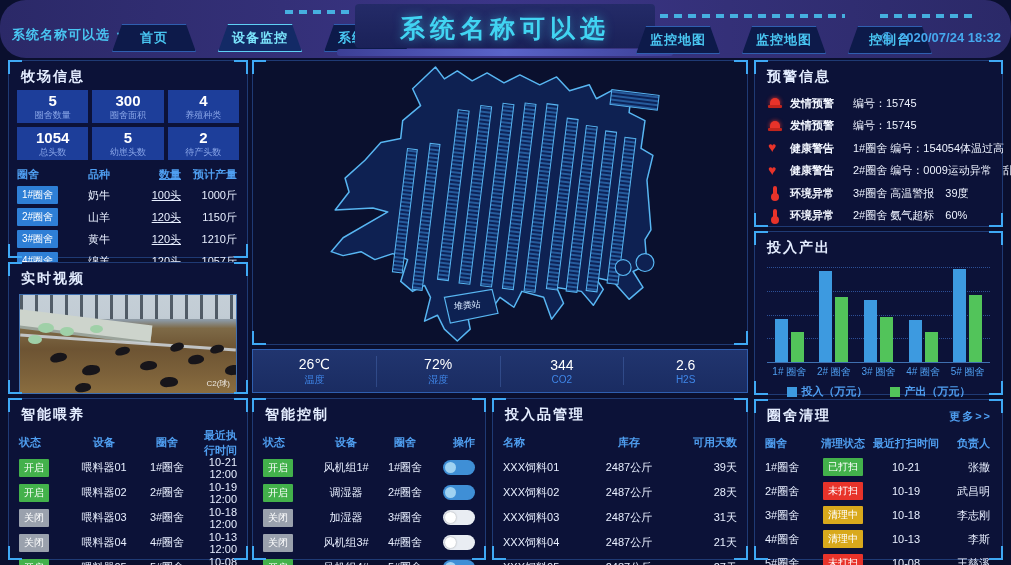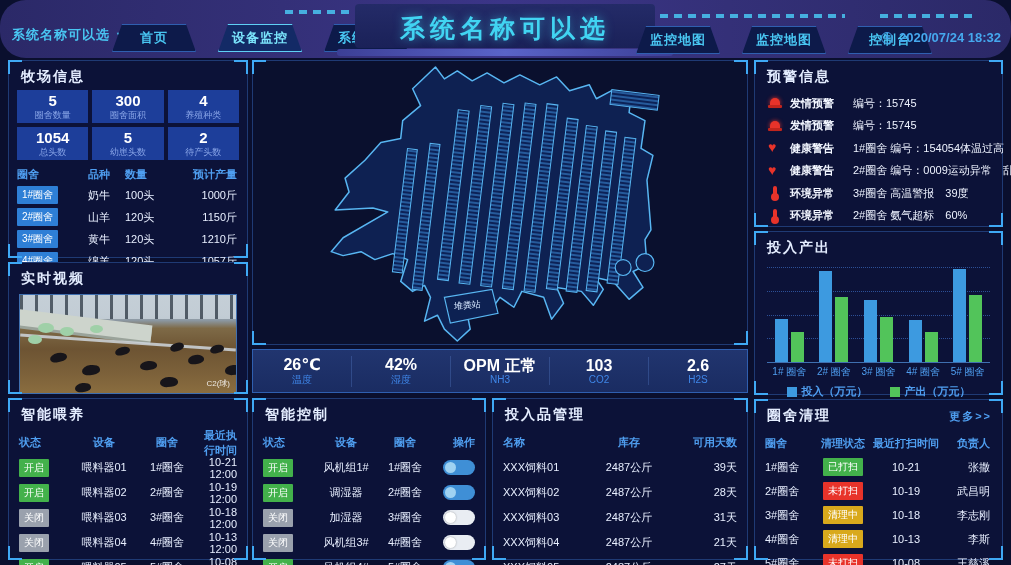--- a/index.html
+++ b/index.html
@@ -80,21 +80,21 @@
   .trow { display:flex; align-items:center; height:22px; font-size:11px; color:#e8efff; }
   .trow.head { color:#4f9ef0; font-weight:bold; height:20px; }
   .chip { display:inline-block; padding:2px 5px; font-size:10px; color:#fff; border-radius:1px; }
   .chip.pen { background:#2e7fd6; }
   .chip.green { background:#43b14b; }
   .chip.gray  { background:#9aa1ad; }
   .chip.red   { background:#e8332a; }
   .chip.amber { background:#d9a91c; }
   
   #farm-table .c0 { width:56px; } #farm-table .c1 { width:52px; text-align:center; }
-  #farm-table .c2 { width:56px; text-align:left; } #farm-table .c3 { flex:1; text-align:right; padding-right:2px; }
+  #farm-table .c2 { width:56px; text-align:right;text-decoration:underline; } #farm-table .c3 { flex:1; text-align:right; padding-right:2px; }
 
   
   #video-frame { position:relative; margin:2px 10px; height:100px; border:1px solid #3f6fb0; overflow:hidden;
     background:linear-gradient(180deg,#b9c5cd 0%,#a3b1bb 20%,#8b97a1 26%,#7e6a47 34%,#6d5433 55%,#7c613a 80%,#8a6d3f 100%); cursor:pointer; }
   #video-frame .windows { position:absolute; left:0; top:0; width:100%; height:24px;
     background:repeating-linear-gradient(90deg,#47525d 0 3px,#c6d0d8 3px 15px); opacity:.9; }
   #video-frame .lane { position:absolute; left:-8px; top:22px; width:65%; height:16px;
     background:#cdd4cc; transform:rotate(7deg); box-shadow:0 3px 0 #9aa39a; }
   .blob { position:absolute; background:#9fd0a8; border-radius:50%; }
   .cow { position:absolute; background:#17151a; border-radius:55% 55% 45% 45%; }
@@ -127,21 +127,21 @@
   .toggle.on::after  { content:""; position:absolute; left:2px; top:2px; width:11px; height:11px;
     border-radius:50%; background:#9fd2f2; }
   .toggle.off { background:#e9edf3; }
   .toggle.off::after { content:""; position:absolute; left:2px; top:2px; width:11px; height:11px;
     border-radius:50%; background:#fff; box-shadow:0 0 2px rgba(0,0,0,.35); }
 
   
   #env-bar { display:flex; height:100%; align-items:center; }
   .env-cell { flex:1; text-align:center; border-right:1px solid rgba(120,170,255,.22); }
   .env-cell:last-child { border-right:none; }
-  .env-val { font-size:16px; font-weight:bold; color:#fff; line-height:17px; }
+  .env-val { font-size:14px; font-weight:normal; color:#fff; line-height:17px; }
   .env-lab { font-size:10px; color:#3f86e8; }
 
   
   #alert-list { margin:2px 12px 0; }
   .alert-row { display:flex; align-items:center; height:22.5px; font-size:11px; gap:7px; }
   .alert-type { width:56px; color:#f2f6ff; font-weight:bold; flex:none; }
   .alert-detail { color:#eef3ff; white-space:nowrap; }
   .ic { width:16px; height:16px; position:relative; flex:none; }
   .ic.siren::before { content:""; position:absolute; left:3px; top:3px; width:10px; height:7px;
     background:#e8332a; border-radius:5px 5px 0 0; box-shadow:0 0 4px #e8332a; }
@@ -360,29 +360,25 @@
     </svg>
   </div>
 
   <div class="panel" id="p-env">
     <div id="env-bar">
         <div class="env-cell">
           <div class="env-val">26℃</div>
           <div class="env-lab">温度</div>
         </div>
         <div class="env-cell">
-          <div class="env-val">42%</div>
+          <div class="env-val">72%</div>
           <div class="env-lab">湿度</div>
         </div>
         <div class="env-cell">
-          <div class="env-val">OPM 正常</div>
-          <div class="env-lab">NH3</div>
-        </div>
-        <div class="env-cell">
-          <div class="env-val">103</div>
+          <div class="env-val">344</div>
           <div class="env-lab">CO2</div>
         </div>
         <div class="env-cell">
           <div class="env-val">2.6</div>
           <div class="env-lab">H2S</div>
         </div>
       </div>
   </div>
 
   <div class="panel" id="p-control">

